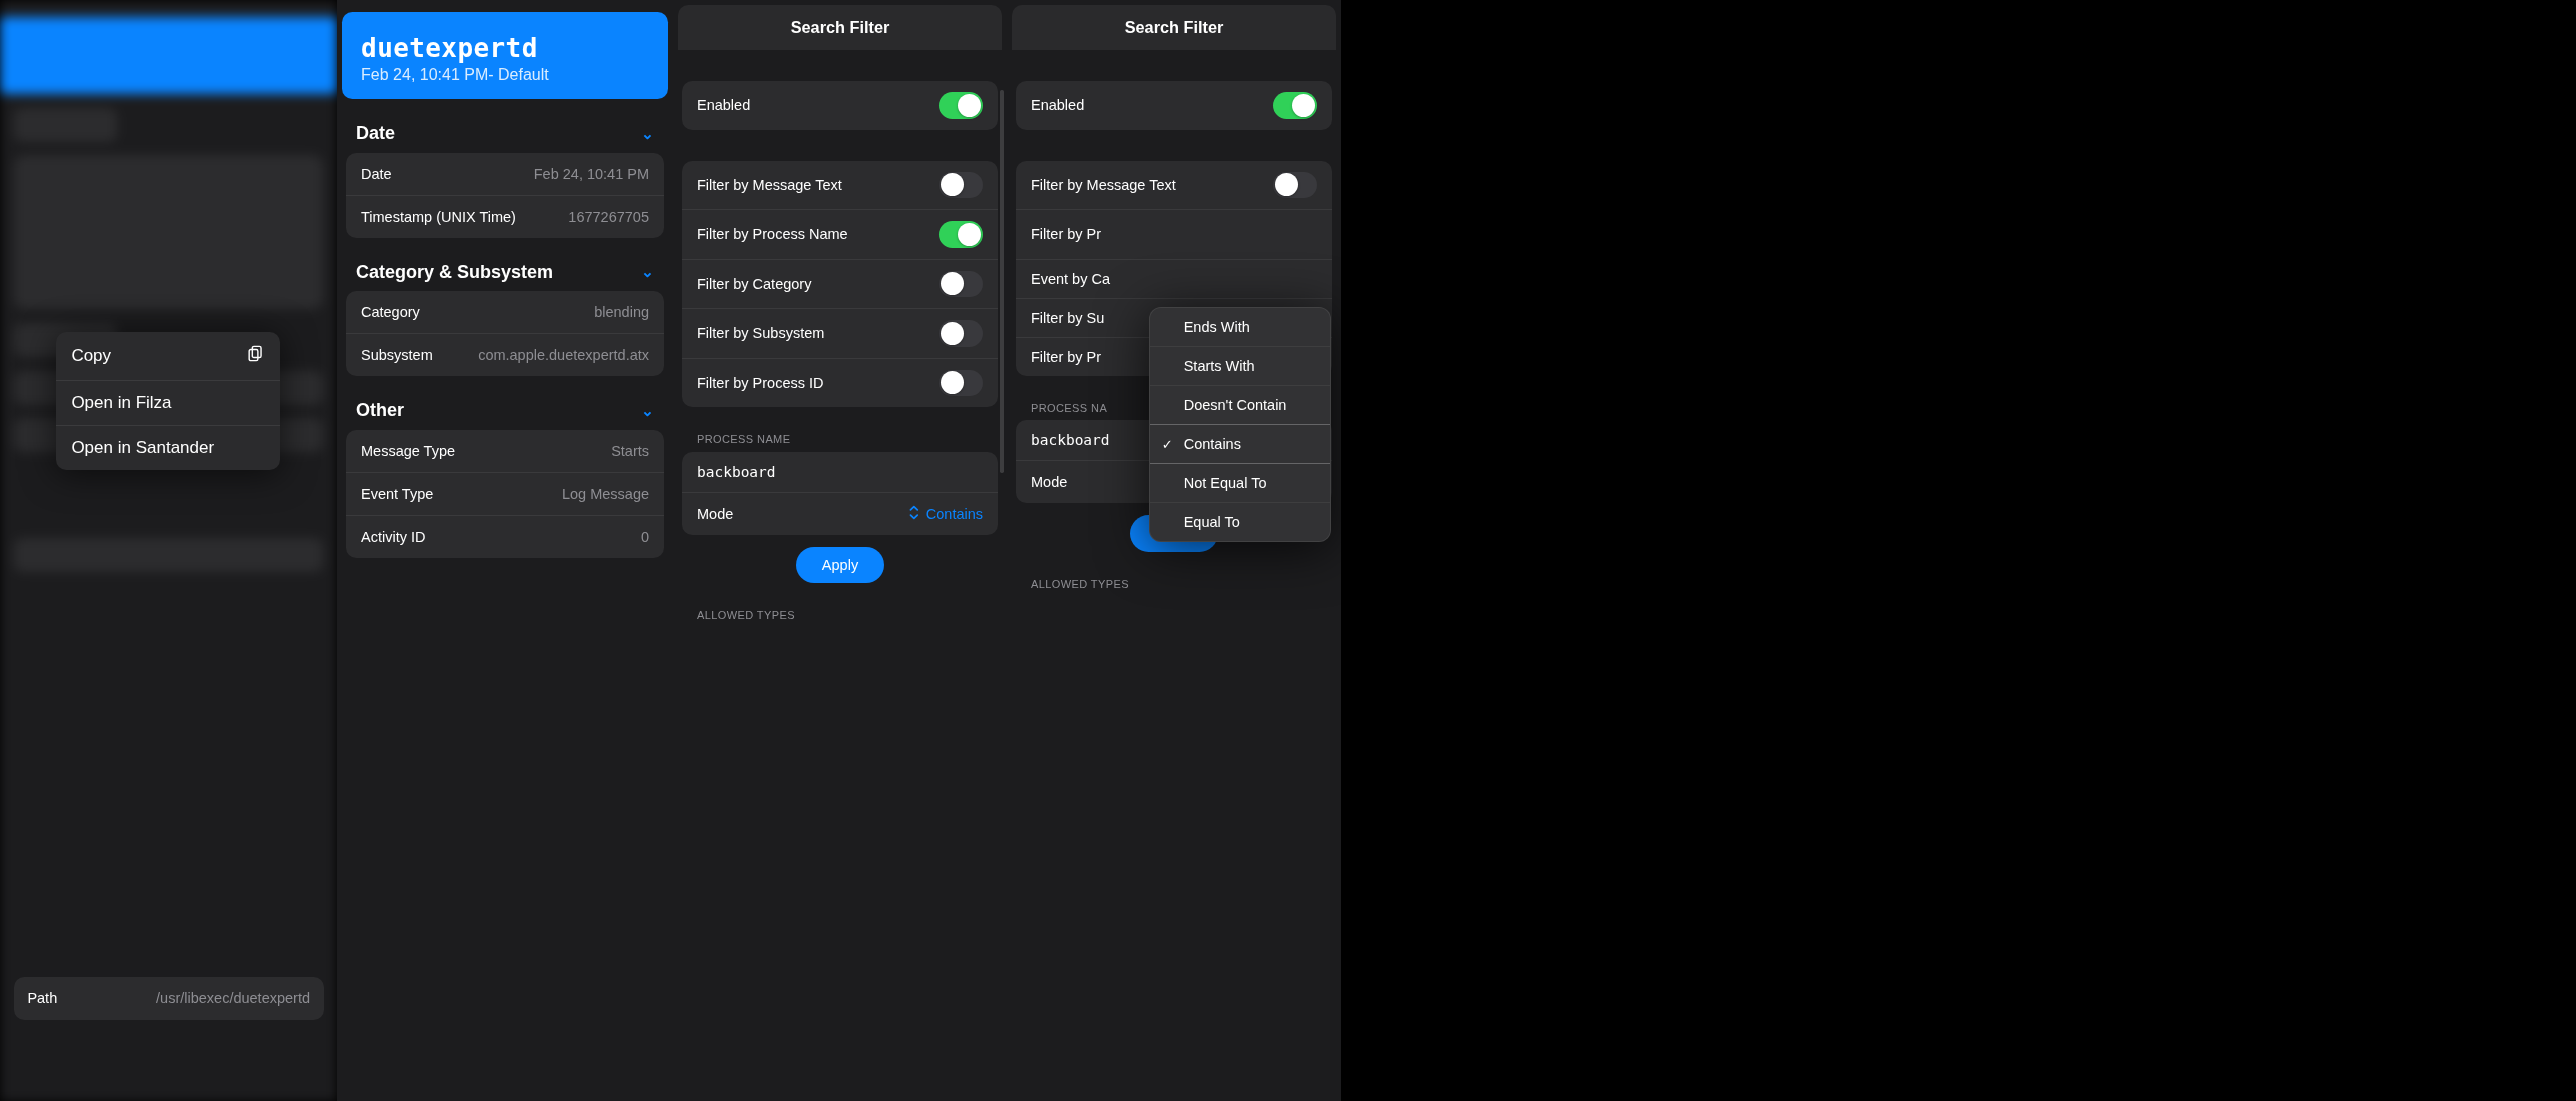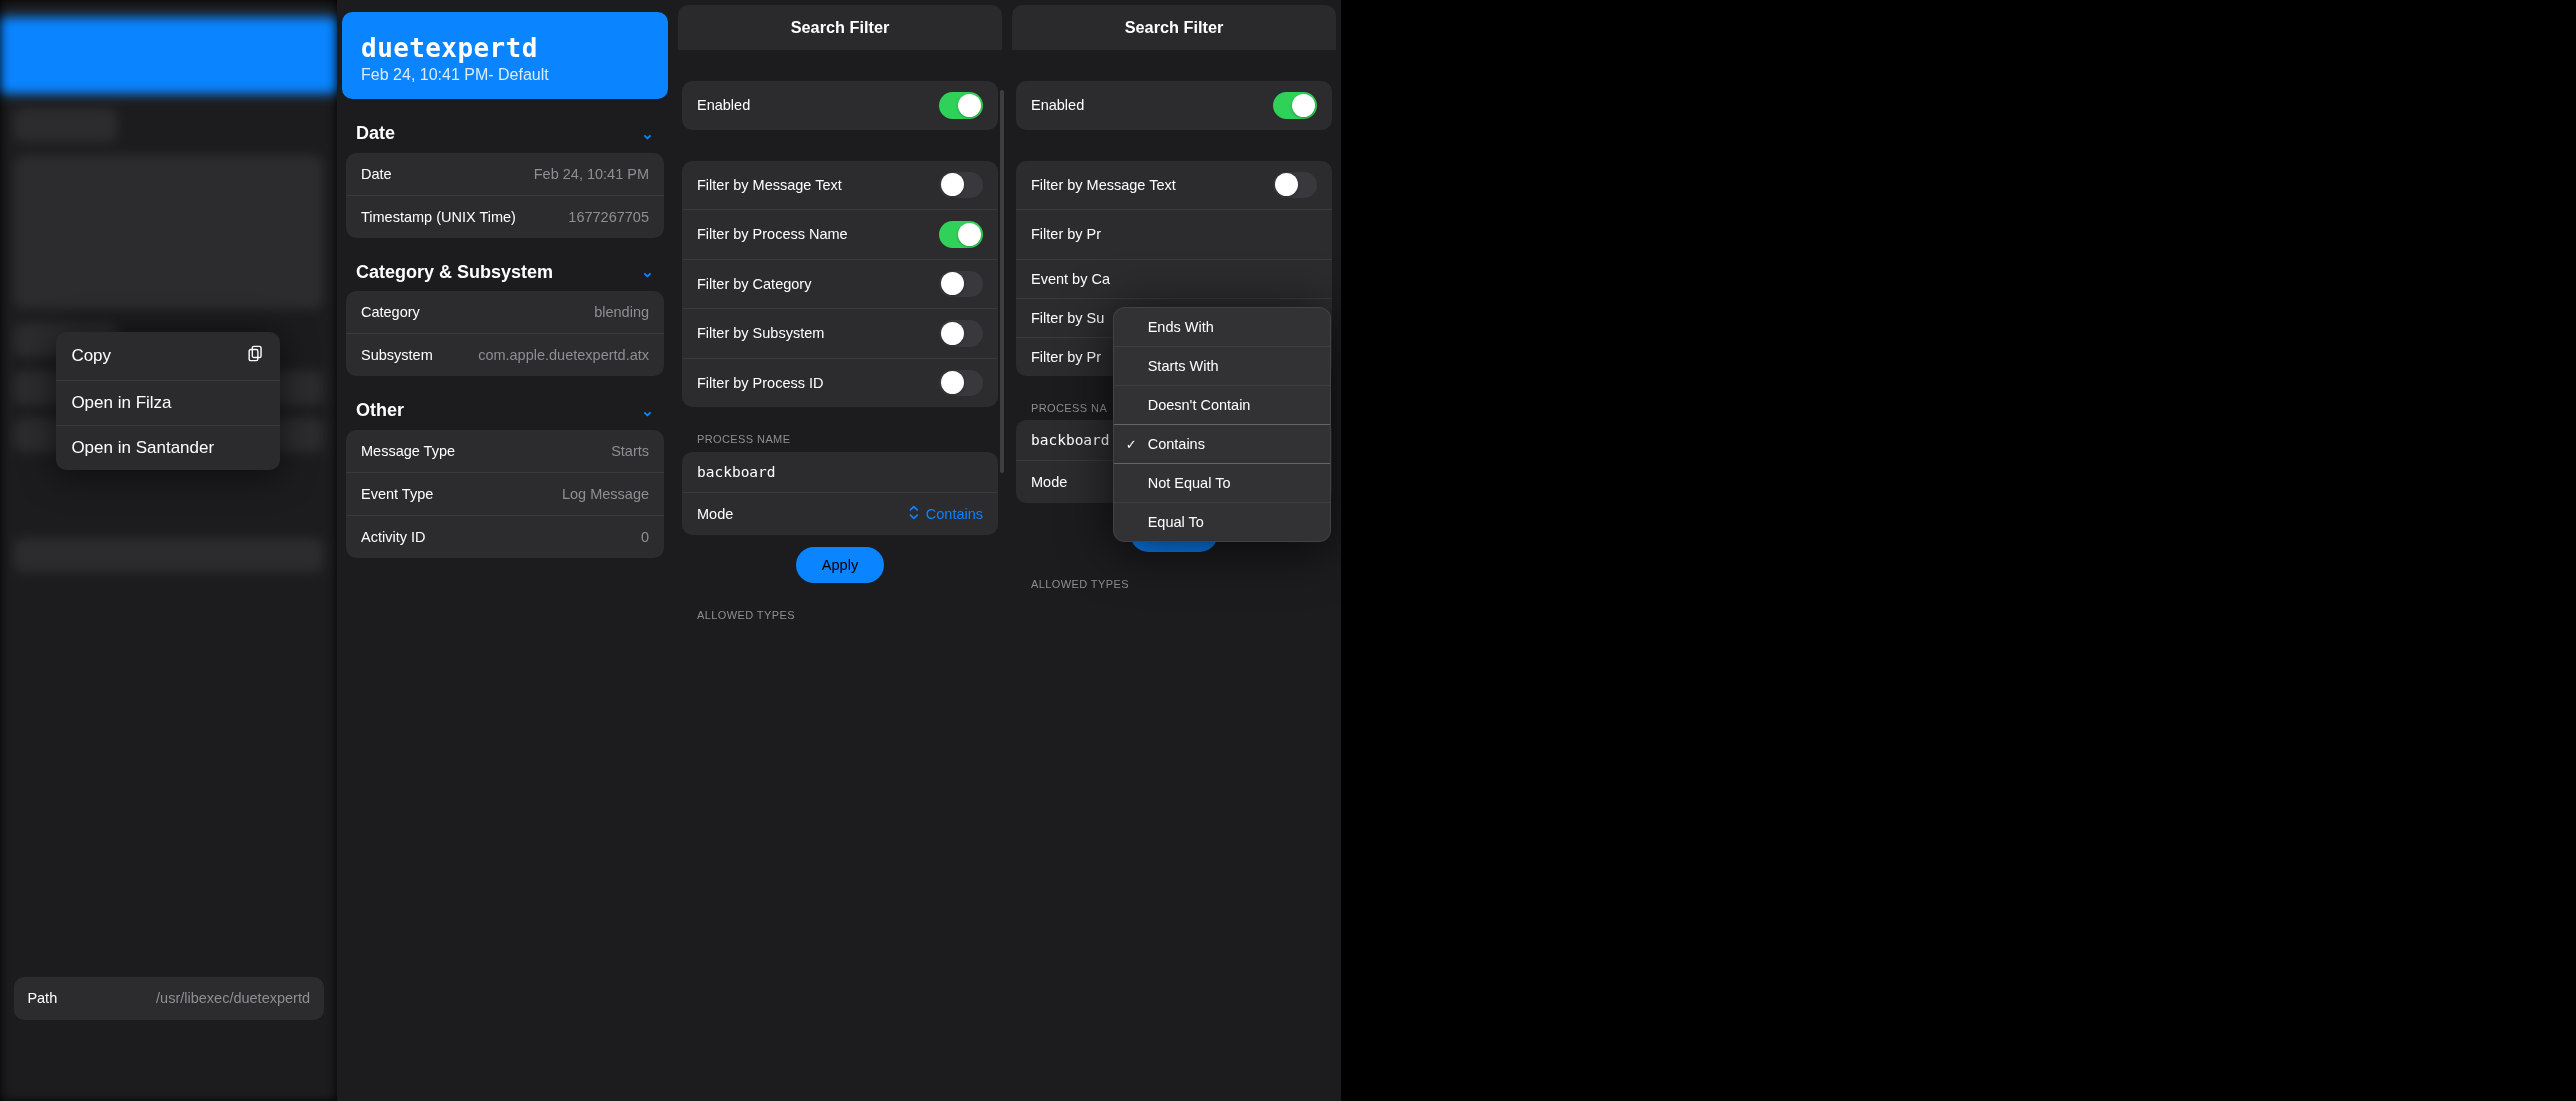--- a/index.html
+++ b/index.html
@@ -178,34 +178,34 @@
     color:#0a84ff;
     display:flex;
     align-items:center;
     gap:5.1px;
   }
   .updown{color:#0a84ff;}
   .apply-btn{
     display:block;
     margin:12px auto 0;
     background:#0a84ff;
-    color:#000000;
+    color:#ffffff;
     border:none;
     border-radius:19px;
     padding:10.3px 26px;
     font-size:14.5px;
     font-weight:500;
   }
   
   
   .mode-menu{
     position:absolute;
     right:10.3px;
     top:226px;
-    width:218px;
+    width:182px;
     background:#323234;
     border-radius:12px;
     overflow:hidden;
     box-shadow:0 6.8px 51px rgba(0,0,0,0.7);
     z-index:50;
     border:0.9px solid rgba(255,255,255,0.08);
   }
   .mode-menu .m-item{
     padding:11px 15.4px 11px 34px;
     font-size:14.5px;

